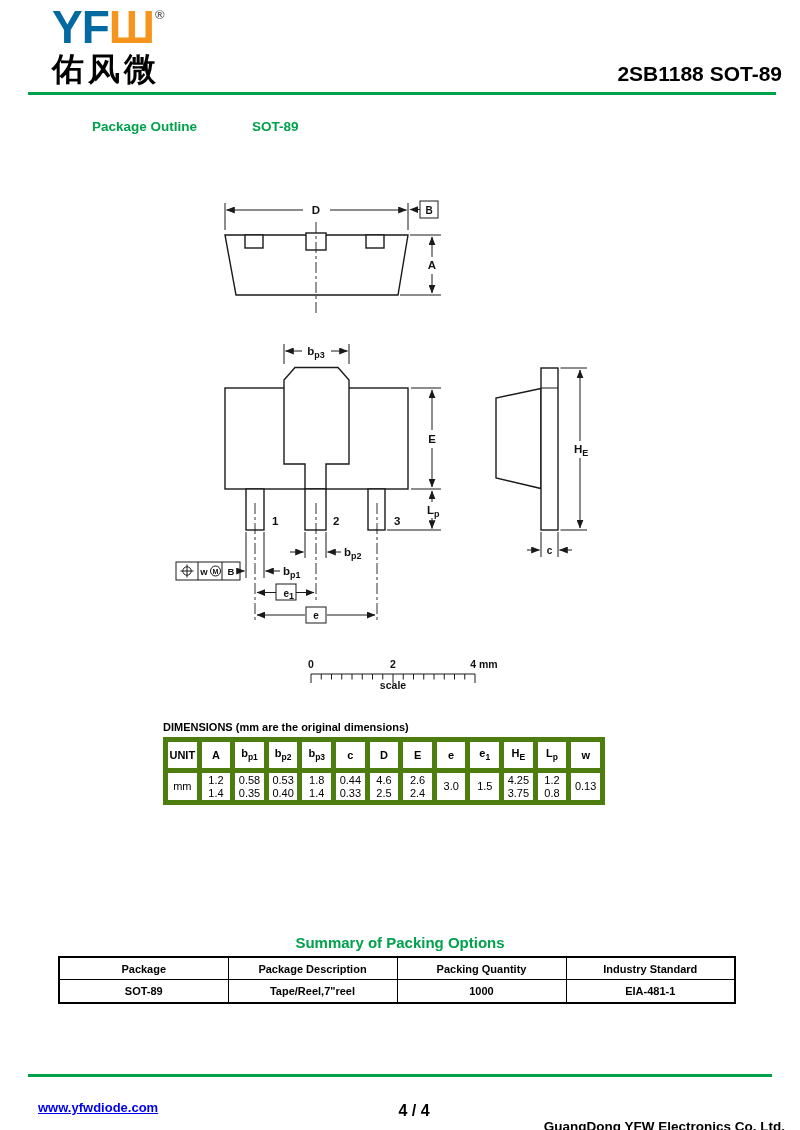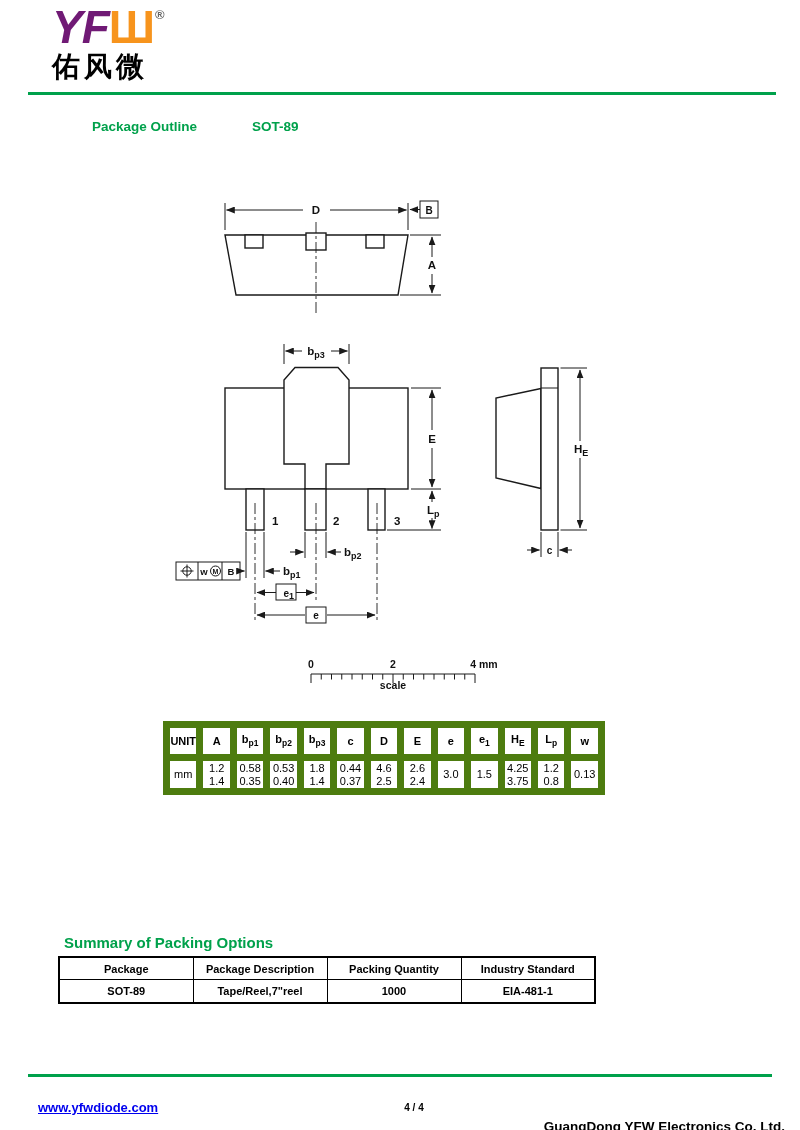--- a/index.html
+++ b/index.html
@@ -2,24 +2,24 @@
 <html><head>
 <meta charset="utf-8">
 <style>
   html,body{margin:0;padding:0;background:#fff;}
   .page{position:relative;width:800px;height:1130px;background:#fff;overflow:hidden;
         font-family:"Liberation Sans",sans-serif;color:#111;}
 
   
   .logo{position:absolute;left:52px;top:4px;line-height:1;}
   .logo-row{font-weight:bold;font-size:46px;letter-spacing:-1px;}
-  .logo-yf{color:#701a75;font-style:italic;}
+  .logo-yf{color:#0369a1;}
   .logo-w{color:#F7941D;}
   .logo-reg{font-size:13px;color:#666;font-weight:bold;position:relative;top:-24px;left:1px;}
-  .logo-cn{font-size:28px;font-weight:bold;letter-spacing:4px;color:#000;margin-top:3px;}
+  .logo-cn{font-size:32px;font-weight:bold;letter-spacing:4px;color:#000;margin-top:3px;}
   .doc-title{position:absolute;top:62px;right:18px;font-size:21px;font-weight:bold;color:#000;}
   .rule-top{position:absolute;left:28px;top:92px;width:748px;height:3px;background:#00A14B;}
   .sec-label{position:absolute;top:119px;font-size:13.5px;font-weight:bold;color:#00A14B;margin-left:26px;}
   #sec-title{left:66px;}
   #sec-pkg{left:226px;}
 
   
   svg.drawing{position:absolute;left:0;top:0;width:800px;height:700px;}
   .ol{fill:#fff;stroke:#1a1a1a;stroke-width:1.4;stroke-linejoin:miter;}
   .dim{stroke:#1a1a1a;stroke-width:1;fill:none;}
@@ -28,50 +28,51 @@
   svg .sub{font-size:9px;}
   svg .boxtxt{font-size:10px;}
   svg .fcftxt{font-size:9.5px;}
   svg .mtxt{font-size:7px;}
   svg .scaletxt{font-size:10.5px;}
 
   
   .dims{position:absolute;left:163px;top:721px;}
   .dims-title{font-size:11px;font-weight:bold;margin:0 0 4px 0;color:#000;}
   table.dims-t{border-collapse:collapse;table-layout:fixed;width:442px;}
-  .dims-t th,.dims-t td{border:7px solid #4d7c0f;text-align:center;padding:0;font-size:11px;color:#000;}
+  .dims-t th,.dims-t td{border:5px solid #4d7c0f;text-align:center;padding:0;font-size:11px;color:#000;}
   .dims-t th{height:26px;font-weight:bold;}
   .dims-t sub{font-size:8.5px;}
   .cw{display:flex;flex-direction:column;justify-content:center;min-height:27px;}
   .vl{line-height:12.5px;}
 
   
   .pack{position:absolute;left:58px;top:934px;width:678px;}
-  .pack-title{color:#00A14B;font-size:15px;font-weight:bold;margin:0 0 5px 6px;}
-  table.pack-t{border-collapse:collapse;table-layout:fixed;width:538px;border:2px solid #000;}
+  .pack-title{color:#00A14B;font-size:15px;font-weight:bold;margin:0 0 5px 6px;text-align:center;}
+  table.pack-t{border-collapse:collapse;table-layout:fixed;width:678px;border:2px solid #000;}
   .pack-t th,.pack-t td{border:1px solid #000;text-align:center;font-size:11px;font-weight:bold;color:#000;padding:0;}
   .pack-t th{height:21px;}
   .pack-t td{height:22px;}
 
   
   .rule-bot{position:absolute;left:28px;top:1074px;width:744px;height:3px;background:#00A14B;}
   .f-site{position:absolute;left:38px;top:1100px;font-size:13px;font-weight:bold;
           color:#0000EE;text-decoration:underline;cursor:pointer;}
-  .f-page{position:absolute;left:384px;width:60px;top:1102px;text-align:center;font-size:10px;font-weight:bold;color:#000;}
+  .f-page{position:absolute;left:384px;width:60px;top:1102px;text-align:center;font-size:16px;font-weight:bold;color:#000;}
   .f-co{position:absolute;right:15px;top:1119px;font-size:13.5px;font-weight:bold;color:#000;}
 </style>
 </head>
 <body>
 
 <div class="page">
 
   <div class="logo">
     <div class="logo-row"><span class="logo-yf">YF</span><span class="logo-w">Ш</span><span class="logo-reg">®</span></div>
     <div class="logo-cn">佑风微</div>
   </div>
+  <div class="doc-title">2SB1188 SOT-89</div>
   <div class="rule-top"></div>
 
   <div class="sec-label" id="sec-title">Package Outline</div>
   <div class="sec-label" id="sec-pkg">SOT-89</div>
 
   <svg class="drawing" viewBox="0 0 800 700">
     <defs>
       <marker id="arr" viewBox="0 0 10 8" refX="9.5" refY="4" markerWidth="9" markerHeight="7" orient="auto-start-reverse">
         <path d="M0,0 L10,4 L0,8 Z" fill="#1a1a1a"></path>
       </marker>
@@ -211,20 +212,21 @@
       <line class="dim" x1="464.75" y1="674" x2="464.75" y2="679.5"></line>
       <line class="dim" x1="475" y1="674" x2="475" y2="683"></line>
       <text class="scaletxt" x="311" y="668" text-anchor="middle">0</text>
       <text class="scaletxt" x="393" y="668" text-anchor="middle">2</text>
       <text class="scaletxt" x="484" y="668" text-anchor="middle">4 mm</text>
       <text class="scaletxt" x="393" y="689" text-anchor="middle">scale</text>
     </g>
   </svg>
 
   <div class="dims">
+    <div class="dims-title">DIMENSIONS (mm are the original dimensions)</div>
     <table class="dims-t">
       <tbody>
           <tr>
         <th><span>UNIT</span></th>
         <th><span>A</span></th>
         <th><span>b</span><sub>p1</sub></th>
         <th><span>b</span><sub>p2</sub></th>
         <th><span>b</span><sub>p3</sub></th>
         <th><span>c</span></th>
         <th><span>D</span></th>
@@ -261,21 +263,21 @@
             </td>
         <td>
               <div class="cw">
                 <div class="vl">1.8</div>
                 <div class="vl">1.4</div>
               </div>
             </td>
         <td>
               <div class="cw">
                 <div class="vl">0.44</div>
-                <div class="vl">0.37</div>
+                <div class="vl">0.33</div>
               </div>
             </td>
         <td>
               <div class="cw">
                 <div class="vl">4.6</div>
                 <div class="vl">2.5</div>
               </div>
             </td>
         <td>
               <div class="cw">

